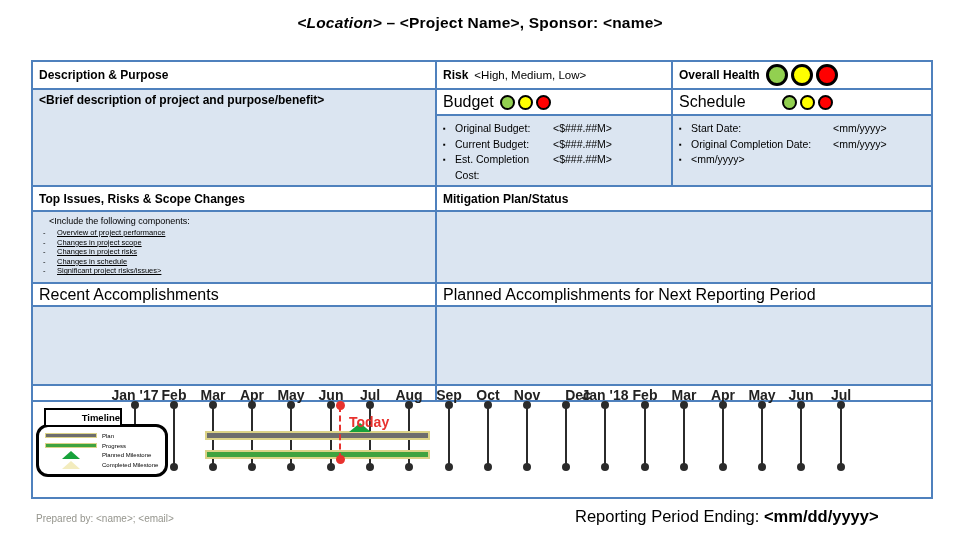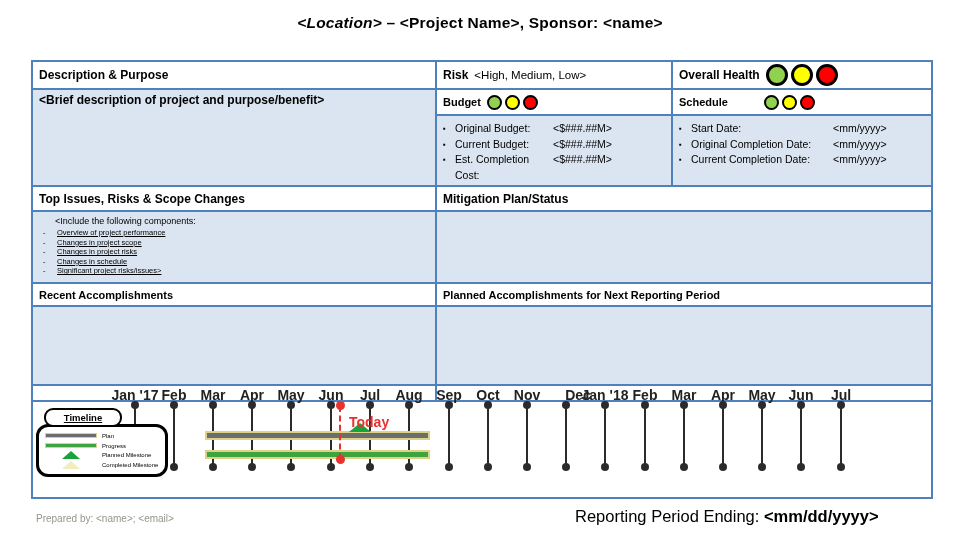--- a/index.html
+++ b/index.html
@@ -10,35 +10,35 @@
          font-size:15.5px;font-weight:bold;letter-spacing:.2px;}
   .title .loc{font-style:italic;}
   
   .grid{position:absolute;left:31px;top:60px;display:grid;
         grid-template-columns:402px 234px 258px;
         grid-template-rows:26px 24px 69px 23px 70px 21px 77px 14px 95px;
         gap:2px;background:#4f81bd;border:2px solid #4f81bd;}
   .cell{background:#fff;padding:3px 6px;overflow:hidden;box-sizing:border-box;}
   .blue{background:#dbe5f1;}
   .hdr{font-size:12px;font-weight:bold;display:flex;align-items:center;gap:6px;}
-  .hdr-sm{font-size:11px;font-weight:bold;}
+  .hdr-sm{font-size:16px;font-weight:normal;}
   .risk-val{font-weight:normal;font-size:11.5px;}
   
   .dot{display:inline-block;border-radius:50%;border:2.5px solid #000;box-sizing:border-box;}
   .dot.sm{width:15px;height:15px;border-width:2.5px;}
   .dot.lg{width:22px;height:22px;border-width:3px;}
   .dot.g{background:#92d050;} .dot.y{background:#ffff00;} .dot.r{background:#ff0000;}
   .lights{display:inline-flex;gap:3px;align-items:center;}
   
   .blist{font-size:10.5px;line-height:15.5px;margin-top:2px;}
   .brow{display:flex;}
   .brow .bu{width:12px;font-size:8px;}
   .budget-lbl{width:98px;} .sched-lbl{width:142px;}
   
-  .inc-intro{font-size:9px;margin:1px 0 2px 16px;}
+  .inc-intro{font-size:9px;margin:1px 0 2px 10px;}
   .inc-item{font-size:7.5px;line-height:9.6px;display:flex;}
   .inc-item .dash{width:14px;padding-left:4px;}
   .inc-item .txt{text-decoration:underline;}
   
   .month{position:absolute;top:387px;transform:translateX(-50%);
          font-size:14px;font-weight:bold;color:#222;white-space:nowrap;}
   .tl-line{position:absolute;top:405px;width:2px;height:62px;background:#2b2b2b;z-index:1;}
   .tl-line::before,.tl-line::after{content:"";position:absolute;left:-3px;width:8px;height:8px;
          border-radius:50%;background:#2b2b2b;}
   .tl-line::before{top:-4px;} .tl-line::after{bottom:-4px;}
@@ -49,22 +49,22 @@
   .milestone{position:absolute;left:349px;top:423px;width:0;height:0;z-index:4;
          border-left:11px solid transparent;border-right:11px solid transparent;
          border-bottom:9px solid #17a23b;}
   .today-line{position:absolute;left:339px;top:406px;height:53px;border-left:2px dashed #e8322e;z-index:4;}
   .today-line::before,.today-line::after{content:"";position:absolute;left:-5.5px;width:9px;height:9px;
          border-radius:50%;background:#e8322e;}
   .today-line::before{top:-5px;} .today-line::after{bottom:-5px;}
   .today-label{position:absolute;left:349px;top:414px;font-size:14px;font-weight:bold;color:#e8322e;z-index:4;}
   
   .tl-title-box{position:absolute;left:44px;top:408px;width:74px;height:15px;background:#fff;
-         border:2px solid #000;border-radius:9px;z-index:6;display:flex;align-items:center;
-         justify-content:center;font-size:9.5px;font-weight:bold;text-decoration:underline;}
+         border:2px solid #000;border-radius:0;z-index:6;display:flex;align-items:center;
+         justify-content:flex-end;font-size:9.5px;font-weight:bold;}
   .legend-box{position:absolute;left:36px;top:424px;width:132px;height:53px;background:#fff;
          border:3px solid #000;border-radius:12px;z-index:5;padding:4px 6px;box-sizing:border-box;
          display:flex;flex-direction:column;justify-content:space-between;}
   .lg-row{display:flex;align-items:center;gap:5px;height:11px;}
   .lg-swatch{width:52px;display:flex;justify-content:center;}
   .lg-bar{width:52px;height:3px;border:1px solid #dcd387;}
   .lg-bar.gray{background:#6d6d6d;} .lg-bar.green{background:#3fa33f;}
   .lg-tri{width:0;height:0;border-left:9px solid transparent;border-right:9px solid transparent;}
   .lg-tri.green{border-bottom:8px solid #17a23b;}
   .lg-tri.cream{border-bottom:8px solid #f3ecbe;}
@@ -152,21 +152,20 @@
           <span class="sched-lbl">Start Date:</span>
           <span>&lt;mm/yyyy&gt;</span>
         </div>
         <div class="brow">
           <span class="bu">▪</span>
           <span class="sched-lbl">Original Completion Date:</span>
           <span>&lt;mm/yyyy&gt;</span>
         </div>
         <div class="brow">
           <span class="bu">▪</span>
-          <span class="sched-lbl">Current Completion Date:</span>
           <span>&lt;mm/yyyy&gt;</span>
         </div>
       </div>
     </div>
 
     <div class="cell hdr" style="grid-area:4/1;">
       <span>Top Issues, Risks &amp; Scope Changes</span>
     </div>
 
     <div class="cell hdr" style="grid-row:4;grid-column:2/4;">

